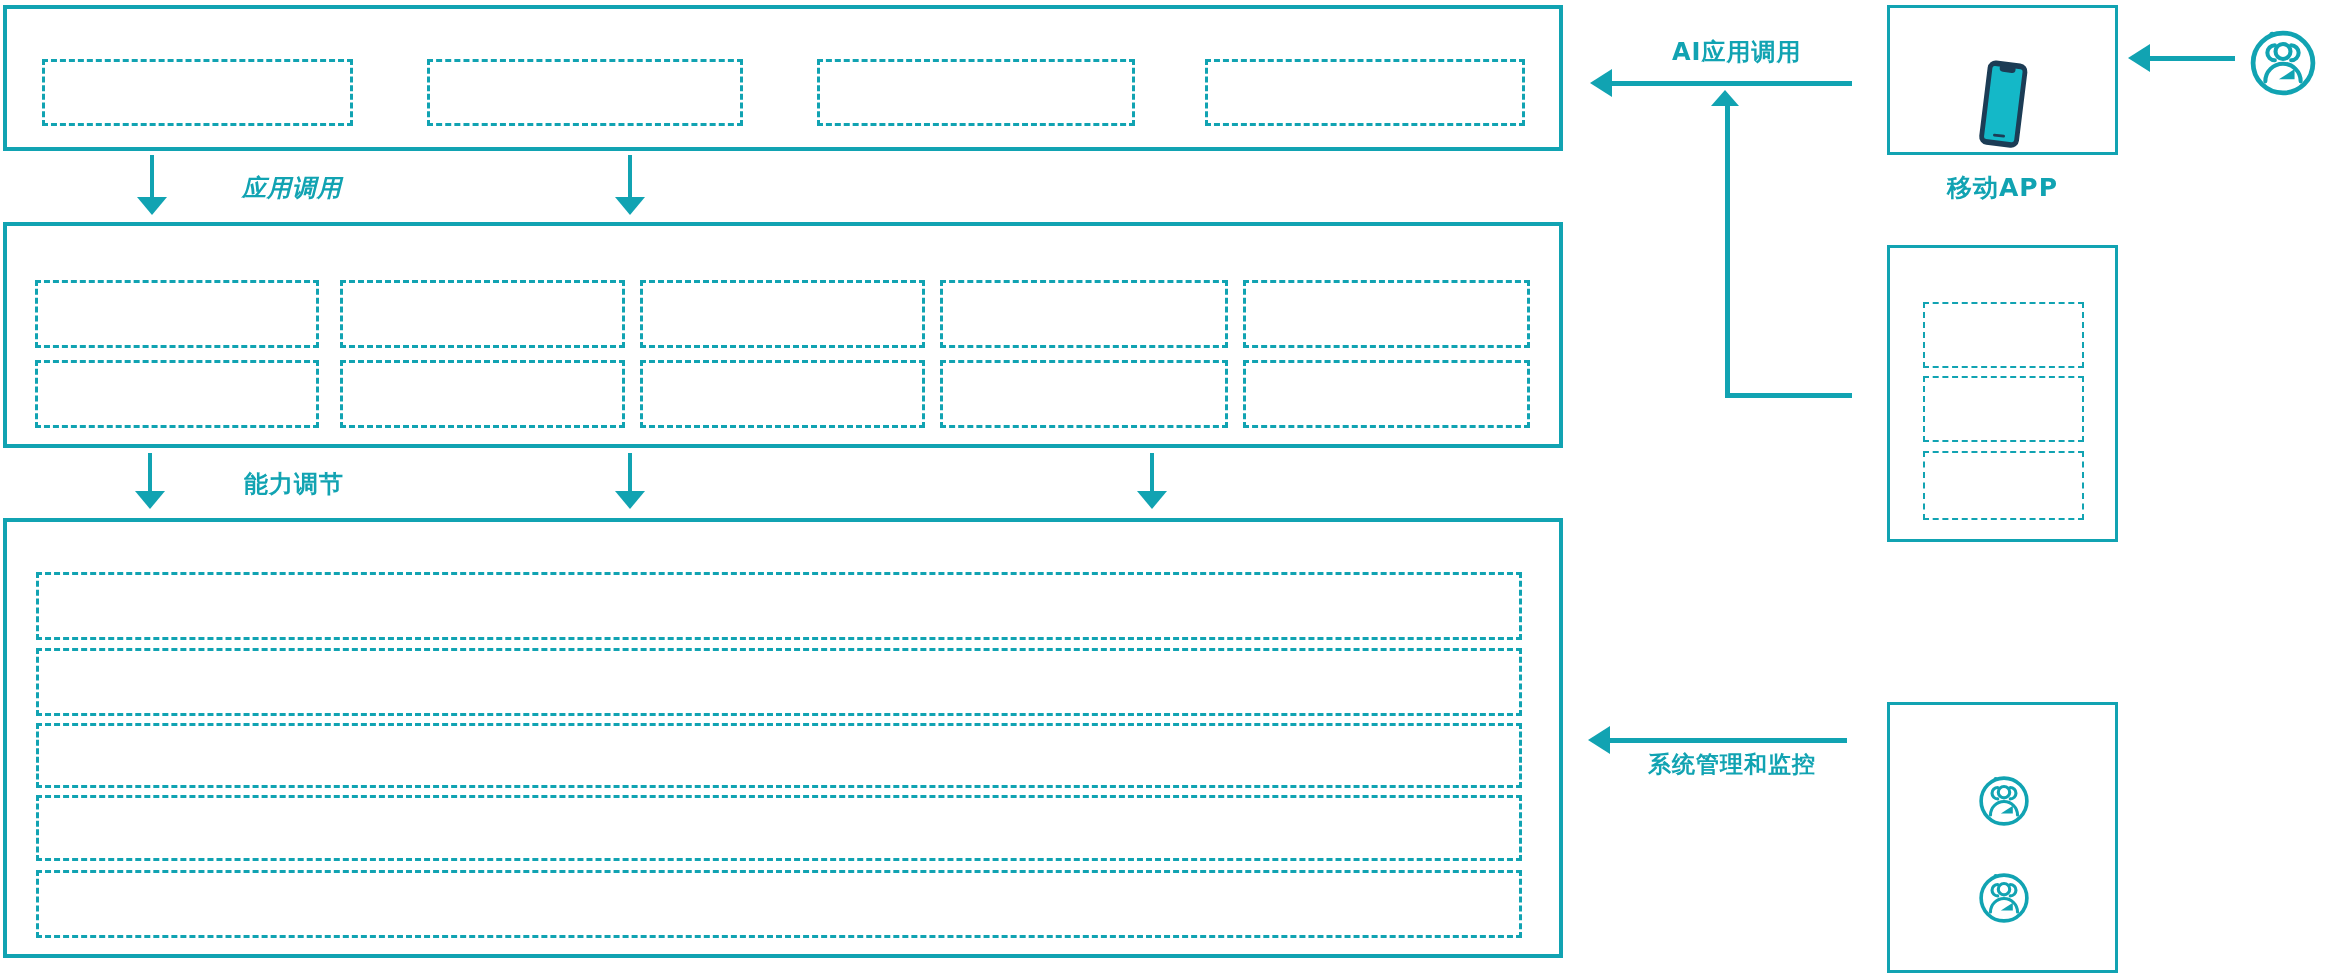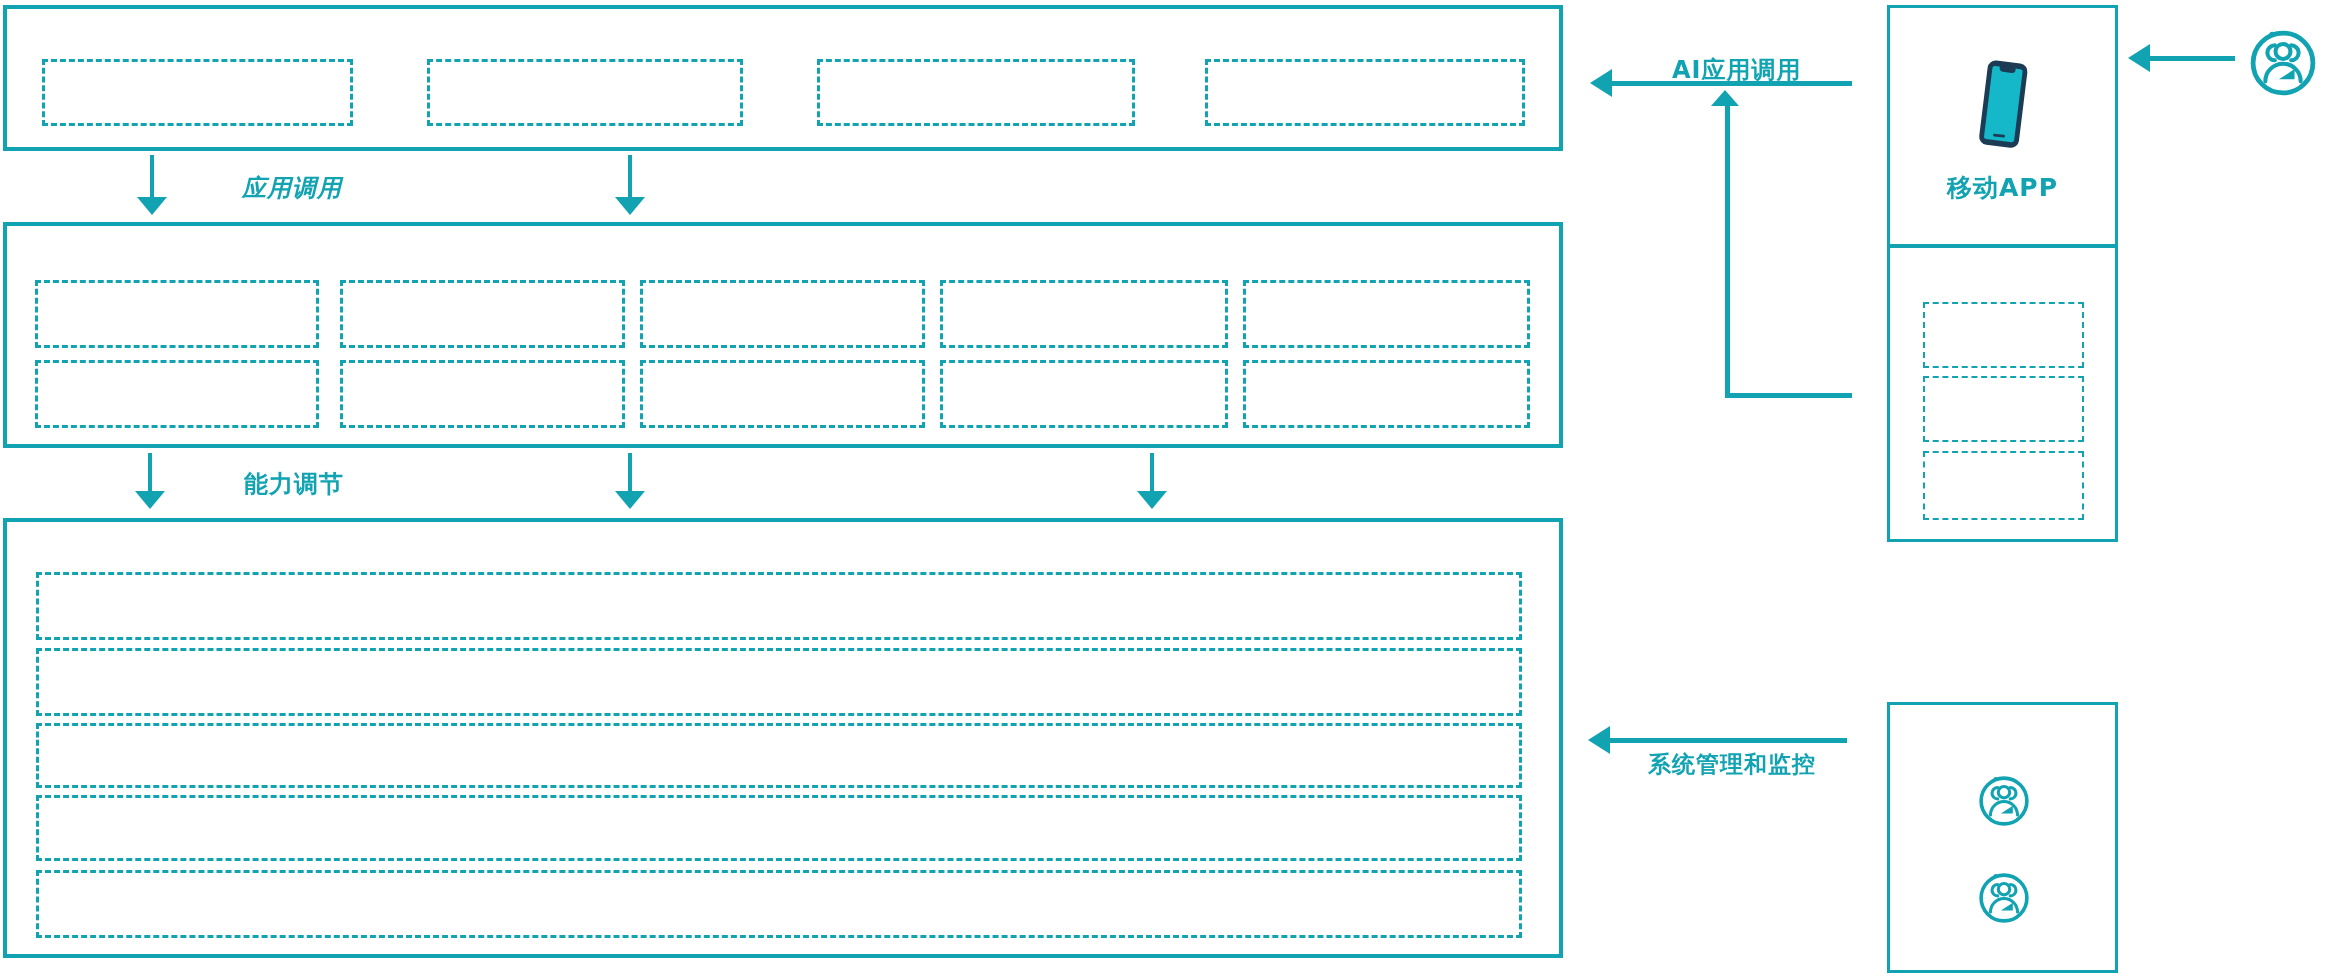--- a/index.html
+++ b/index.html
@@ -25,21 +25,21 @@
   }
   .panel-top   {left:3px; top:5px;   width:1560px; height:146px;}
   .panel-mid   {left:3px; top:222px; width:1560px; height:226px;}
   .panel-bottom{left:3px; top:518px; width:1560px; height:440px;}
 
   .side-box{
     position:absolute;
     border:3px solid var(--teal);
     background:#ffffff;
   }
-  .box-mobile {left:1887px; top:5px;   width:231px; height:242px;padding-left:42px;}
+  .box-mobile {left:1887px; top:5px;   width:231px; height:150px;padding-left:42px;}
   .box-stacked{left:1887px; top:245px; width:231px; height:297px;}
   .box-users  {left:1887px; top:702px; width:231px; height:271px;}
 
   
   .dash{
     position:absolute;
     border:3px dashed var(--teal);
     background:transparent;
   }
   .dash-thin{border-width:2px;}
@@ -85,21 +85,21 @@
   .lbl{
     position:absolute;
     color:var(--teal);
     font-size:24px;
     font-weight:700;
     letter-spacing:1px;
     white-space:nowrap;
   }
   .lbl-app-call{left:242px; top:172px;font-style:italic;}
   .lbl-cap-adj {left:244px; top:468px;}
-  .lbl-ai-call {left:1672px;top:54px;}
+  .lbl-ai-call {left:1672px;top:36px;}
   .lbl-sys-mon {left:1648px;top:749px;font-size:23px;}
   .lbl-mobile  {position:absolute;left:0;top:163px;width:100%;text-align:center;color:var(--teal);font-size:25px;font-weight:700;letter-spacing:1px;}
 
   
   .icon-users{position:absolute;color:var(--teal);}
   .iu-topright{left:2249px;top:29px;width:68px;height:68px;}
   .iu-1{left:88px;top:70px;width:52px;height:52px;}
   .iu-2{left:88px;top:167px;width:52px;height:52px;}
   .icon-phone{
     position:absolute;left:90px;top:52px;width:48px;height:90px;

